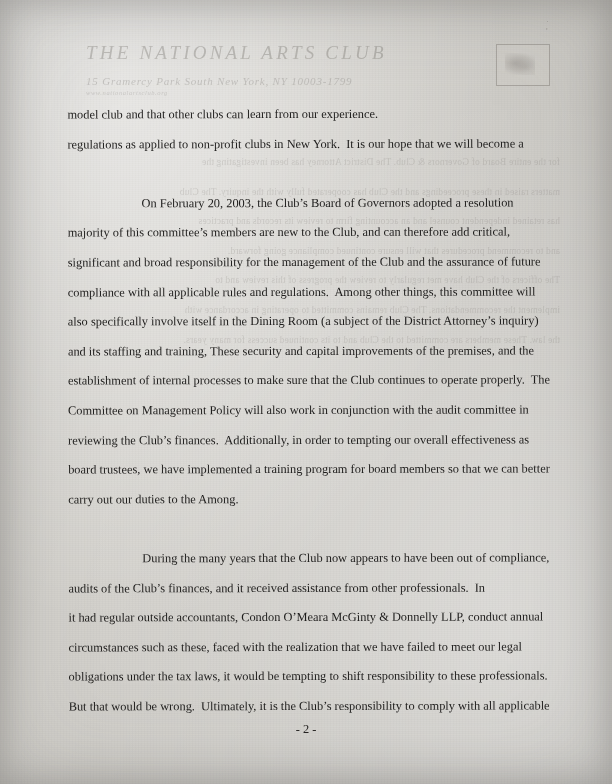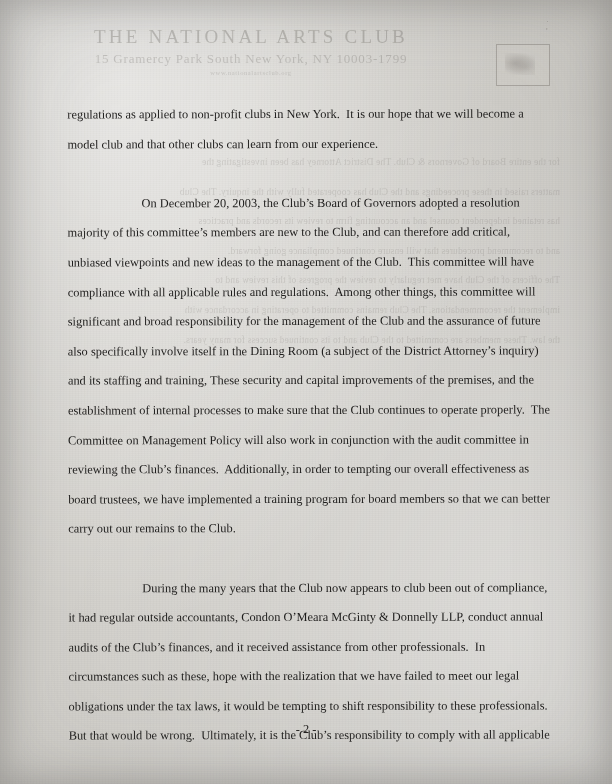--- a/index.html
+++ b/index.html
@@ -38,37 +38,37 @@
     position: absolute;
     inset: 0;
     pointer-events: none;
     box-shadow: inset 0 0 38px rgba(90,88,84,0.38), inset 0 0 100px rgba(120,118,112,0.22);
   }
 
   
   .letterhead {
     position: absolute;
     left: 86px;
-    top: 26px;
+    top: 42px;
     width: 330px;
-    text-align: center;
     color: rgba(92,88,84,0.30);
     filter: blur(0.4px);
+    font-style: italic;
   }
   .letterhead .club-name {
     font-family: "Liberation Serif", serif;
     font-size: 19px;
     letter-spacing: 3.2px;
     font-weight: 400;
     white-space: nowrap;
   }
   .letterhead .club-addr {
-    font-size: 13px;
+    font-size: 11px;
     letter-spacing: 0.8px;
-    margin-top: 3px;
+    margin-top: 11px;
     color: rgba(96,92,88,0.26);
     white-space: nowrap;
   }
   .letterhead .club-web {
     font-size: 6.5px;
     letter-spacing: 0.6px;
     margin-top: 2px;
     color: rgba(96,92,88,0.22);
   }
 
@@ -180,42 +180,41 @@
   <div class="bleed">for the entire Board of Governors &amp; Club. The District Attorney has been investigating the
 matters raised in these proceedings and the Club has cooperated fully with the inquiry. The Club
 has retained independent counsel and an accounting firm to review its records and practices
 and to recommend procedures that will ensure continued compliance going forward.
 The officers of the Club have met regularly to review the progress of this review and to
 implement the recommendations. The Club remains committed to operating in accordance with
 the law. These members are committed to the Club and to its continued success for many years.</div>
 
   <div class="body-text skew" id="body">
       <p>
+        <span class="line">model club and that other clubs can learn from our experience.</span>
         <span class="line">regulations as applied to non-profit clubs in New York.  It is our hope that we will become a</span>
-        <span class="line">model club and that other clubs can learn from our experience.</span>
       </p>
       <p class="gap">
-        <span class="line" style="padding-left: 74px;">On December 20, 2003, the Club’s Board of Governors adopted a resolution</span>
+        <span class="line" style="padding-left: 74px;">On February 20, 2003, the Club’s Board of Governors adopted a resolution</span>
         <span class="line">majority of this committee’s members are new to the Club, and can therefore add critical,</span>
-        <span class="line">unbiased viewpoints and new ideas to the management of the Club.  This committee will have</span>
+        <span class="line">significant and broad responsibility for the management of the Club and the assurance of future</span>
         <span class="line">compliance with all applicable rules and regulations.  Among other things, this committee will</span>
-        <span class="line">significant and broad responsibility for the management of the Club and the assurance of future</span>
         <span class="line">also specifically involve itself in the Dining Room (a subject of the District Attorney’s inquiry)</span>
         <span class="line">and its staffing and training, These security and capital improvements of the premises, and the</span>
         <span class="line">establishment of internal processes to make sure that the Club continues to operate properly.  The</span>
         <span class="line">Committee on Management Policy will also work in conjunction with the audit committee in</span>
         <span class="line">reviewing the Club’s finances.  Additionally, in order to tempting our overall effectiveness as</span>
         <span class="line">board trustees, we have implemented a training program for board members so that we can better</span>
-        <span class="line">carry out our remains to the Club.</span>
+        <span class="line">carry out our duties to the Among.</span>
       </p>
       <p class="gap">
-        <span class="line" style="padding-left: 74px;">During the many years that the Club now appears to club been out of compliance,</span>
+        <span class="line" style="padding-left: 74px;">During the many years that the Club now appears to have been out of compliance,</span>
+        <span class="line">audits of the Club’s finances, and it received assistance from other professionals.  In</span>
         <span class="line">it had regular outside accountants, Condon O’Meara McGinty &amp; Donnelly LLP, conduct annual</span>
-        <span class="line">audits of the Club’s finances, and it received assistance from other professionals.  In</span>
-        <span class="line">circumstances such as these, hope with the realization that we have failed to meet our legal</span>
+        <span class="line">circumstances such as these, faced with the realization that we have failed to meet our legal</span>
         <span class="line">obligations under the tax laws, it would be tempting to shift responsibility to these professionals.</span>
         <span class="line">But that would be wrong.  Ultimately, it is the Club’s responsibility to comply with all applicable</span>
       </p>
     </div>
 
   <div class="page-number">- 2 -</div>
 
   <div class="edge-shadow"></div>
 </div>
 

